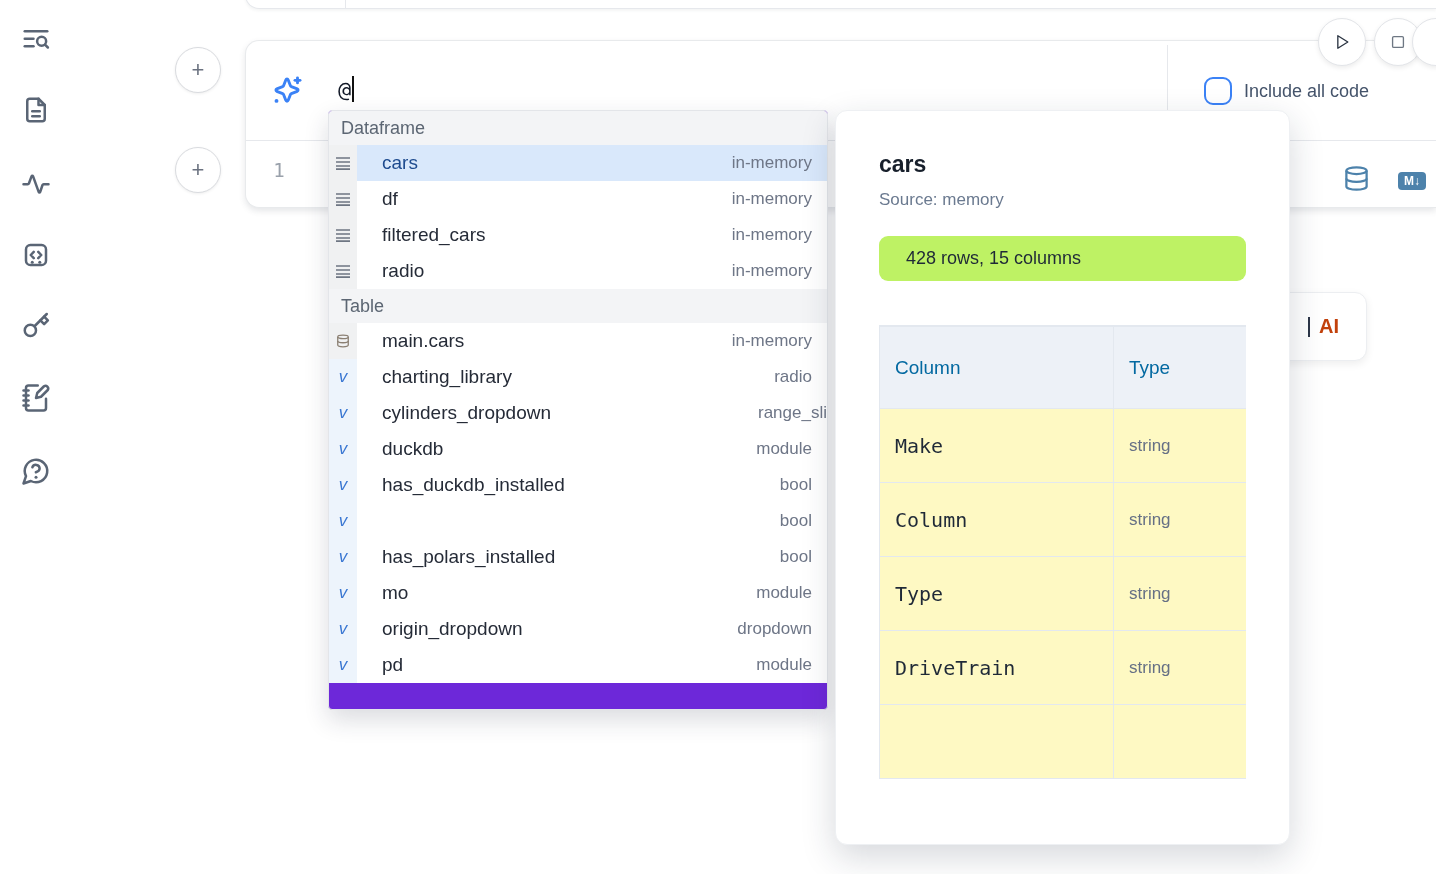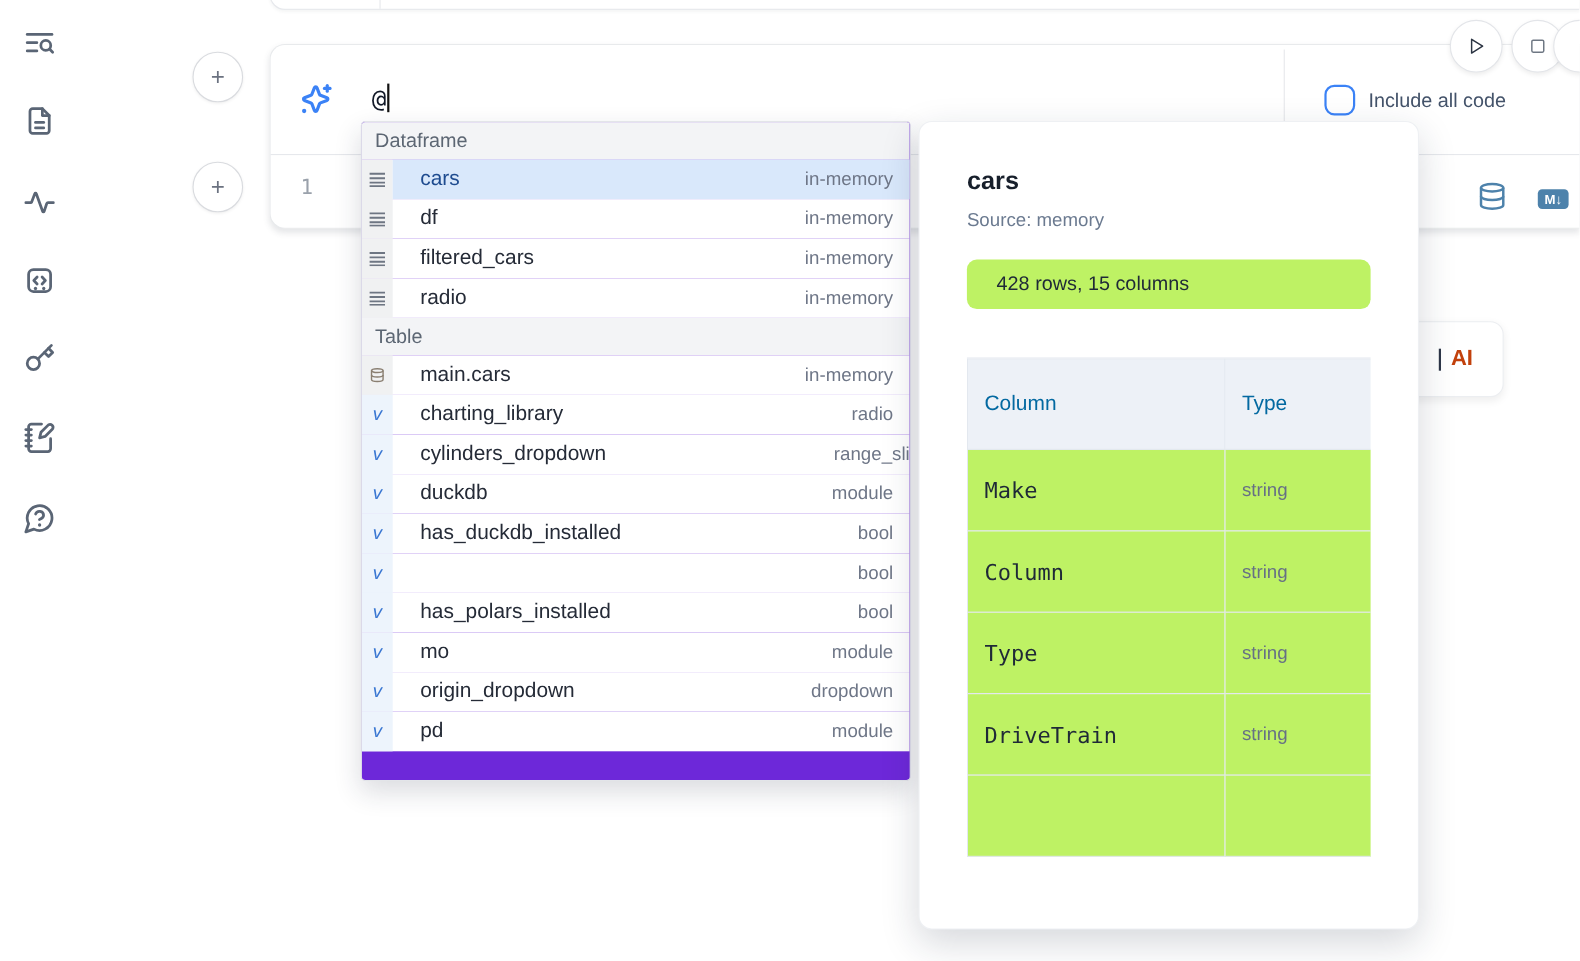--- a/index.html
+++ b/index.html
@@ -89,21 +89,21 @@
     padding:40px 43px 0 43px;overflow:hidden;}
   .pv-title{font-size:23px;font-weight:bold;color:#171f2b;}
   .pv-source{margin-top:12px;font-size:17px;color:#6b7a90;}
   .pv-shape{margin-top:26px;height:45px;background:#bef264;border-radius:9px;display:flex;align-items:center;
     padding-left:27px;font-size:18px;color:#1f2937;}
   .pv-tablewrap{margin-top:44px;height:466px;overflow:hidden;border-top:1px solid #e3e8ef;}
   table.pv{border-collapse:collapse;width:368px;table-layout:fixed;}
   table.pv col.c1{width:234px;} table.pv col.c2{width:134px;}
   table.pv th,table.pv td{border:1px solid #e3e8ef;text-align:left;padding-left:15px;}
   table.pv th{height:82px;background:#edf1f7;font-size:19px;font-weight:normal;color:#0369a1;}
-  table.pv td{height:74px;background:#bef264;}
+  table.pv td{height:74px;background:#fef9c3;}
   td.colname{font-family:"DejaVu Sans Mono",monospace;font-size:20px;color:#1f2937;}
   td.coltype{font-size:17px;color:#667085;}
 </style>
 </head>
 <body>
 
 <div class="sidebar">
   <div class="side-btn" style="top:23px">
       <svg width="30" height="30" viewBox="0 0 24 24">
         <path d="M21 5H3"></path>

